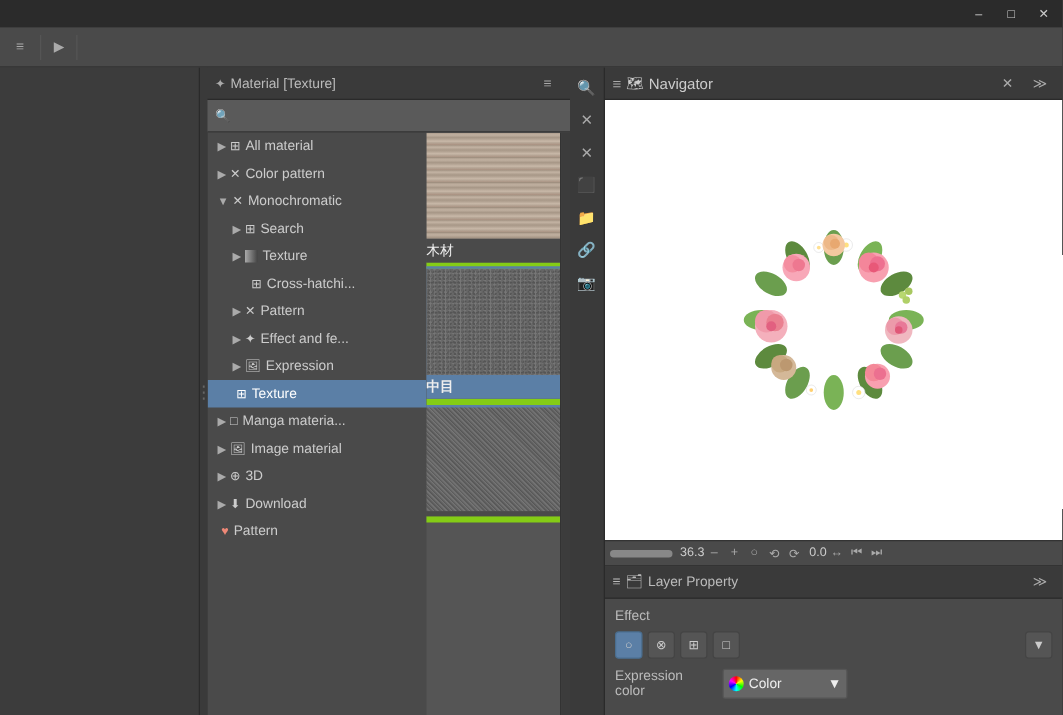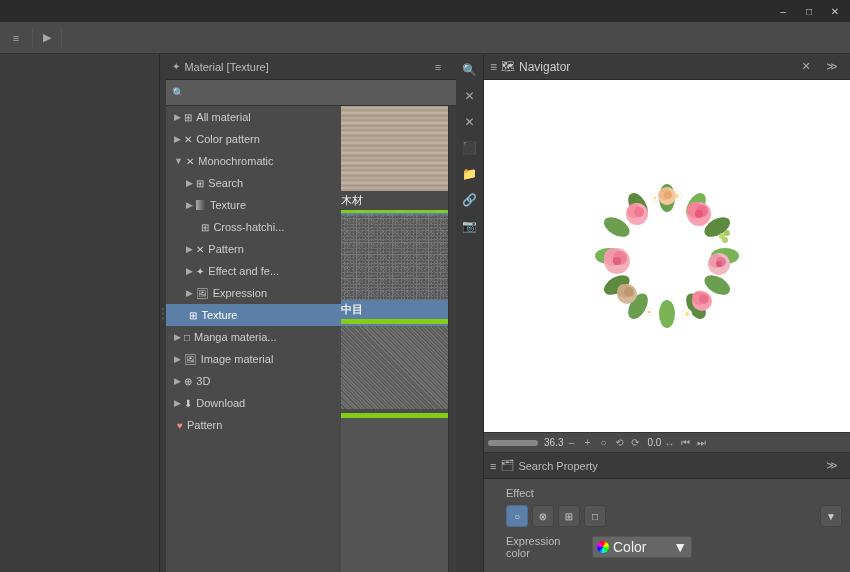--- a/index.html
+++ b/index.html
@@ -305,21 +305,20 @@
       align-items: center;
       padding: 0 6px;
       font-size: 11px;
       color: #bbb;
       border-bottom: 1px solid #2a2a2a;
     }
 
     .layer-content {
       padding: 8px;
       flex: 1;
-      margin-left: 14px;
     }
 
     .section-title {
       font-size: 11px;
       color: #bbb;
       margin-bottom: 6px;
     }
 
     .effect-icons {
       display: flex;
@@ -337,35 +336,34 @@
       align-items: center;
       justify-content: center;
       color: #ccc;
       font-size: 10px;
       cursor: pointer;
     }
     .effect-icon-btn.active { background: #5b7fa6; border-color: #4a6e8f; }
 
     .expression-row {
       display: flex;
-      align-items: center;
       gap: 6px;
     }
 
     .expression-label {
       font-size: 11px;
       color: #bbb;
       width: 80px;
     }
 
     .expression-select {
       background: #666;
       border: 1px solid #555;
       color: #eee;
-      font-size: 14px;
+      font-size: 11px;
       padding: 2px 4px;
       border-radius: 2px;
       cursor: pointer;
       display: flex;
       align-items: center;
       gap: 4px;
       min-width: 100px;
     }
 
     .color-dot {
@@ -689,21 +687,21 @@
       <div style="margin-left:4px;">0.0</div>
       <div class="nav-btn">↔</div>
       <div class="nav-btn">⏮</div>
       <div class="nav-btn">⏭</div>
     </div>
 
     <div class="layer-property">
       <div class="layer-header">
         <span style="margin-right:4px;">≡</span>
         <span style="margin-right:4px;">🗂</span>
-        <span>Search Property</span>
+        <span>Layer Property</span>
         <div style="margin-left:auto;display:flex;gap:2px;">
           <div class="toolbar-btn">≫</div>
         </div>
       </div>
 
       <div class="layer-content">
         <div class="section-title">Effect</div>
 
         <div class="effect-icons">
           <div class="effect-icon-btn active">○</div>

